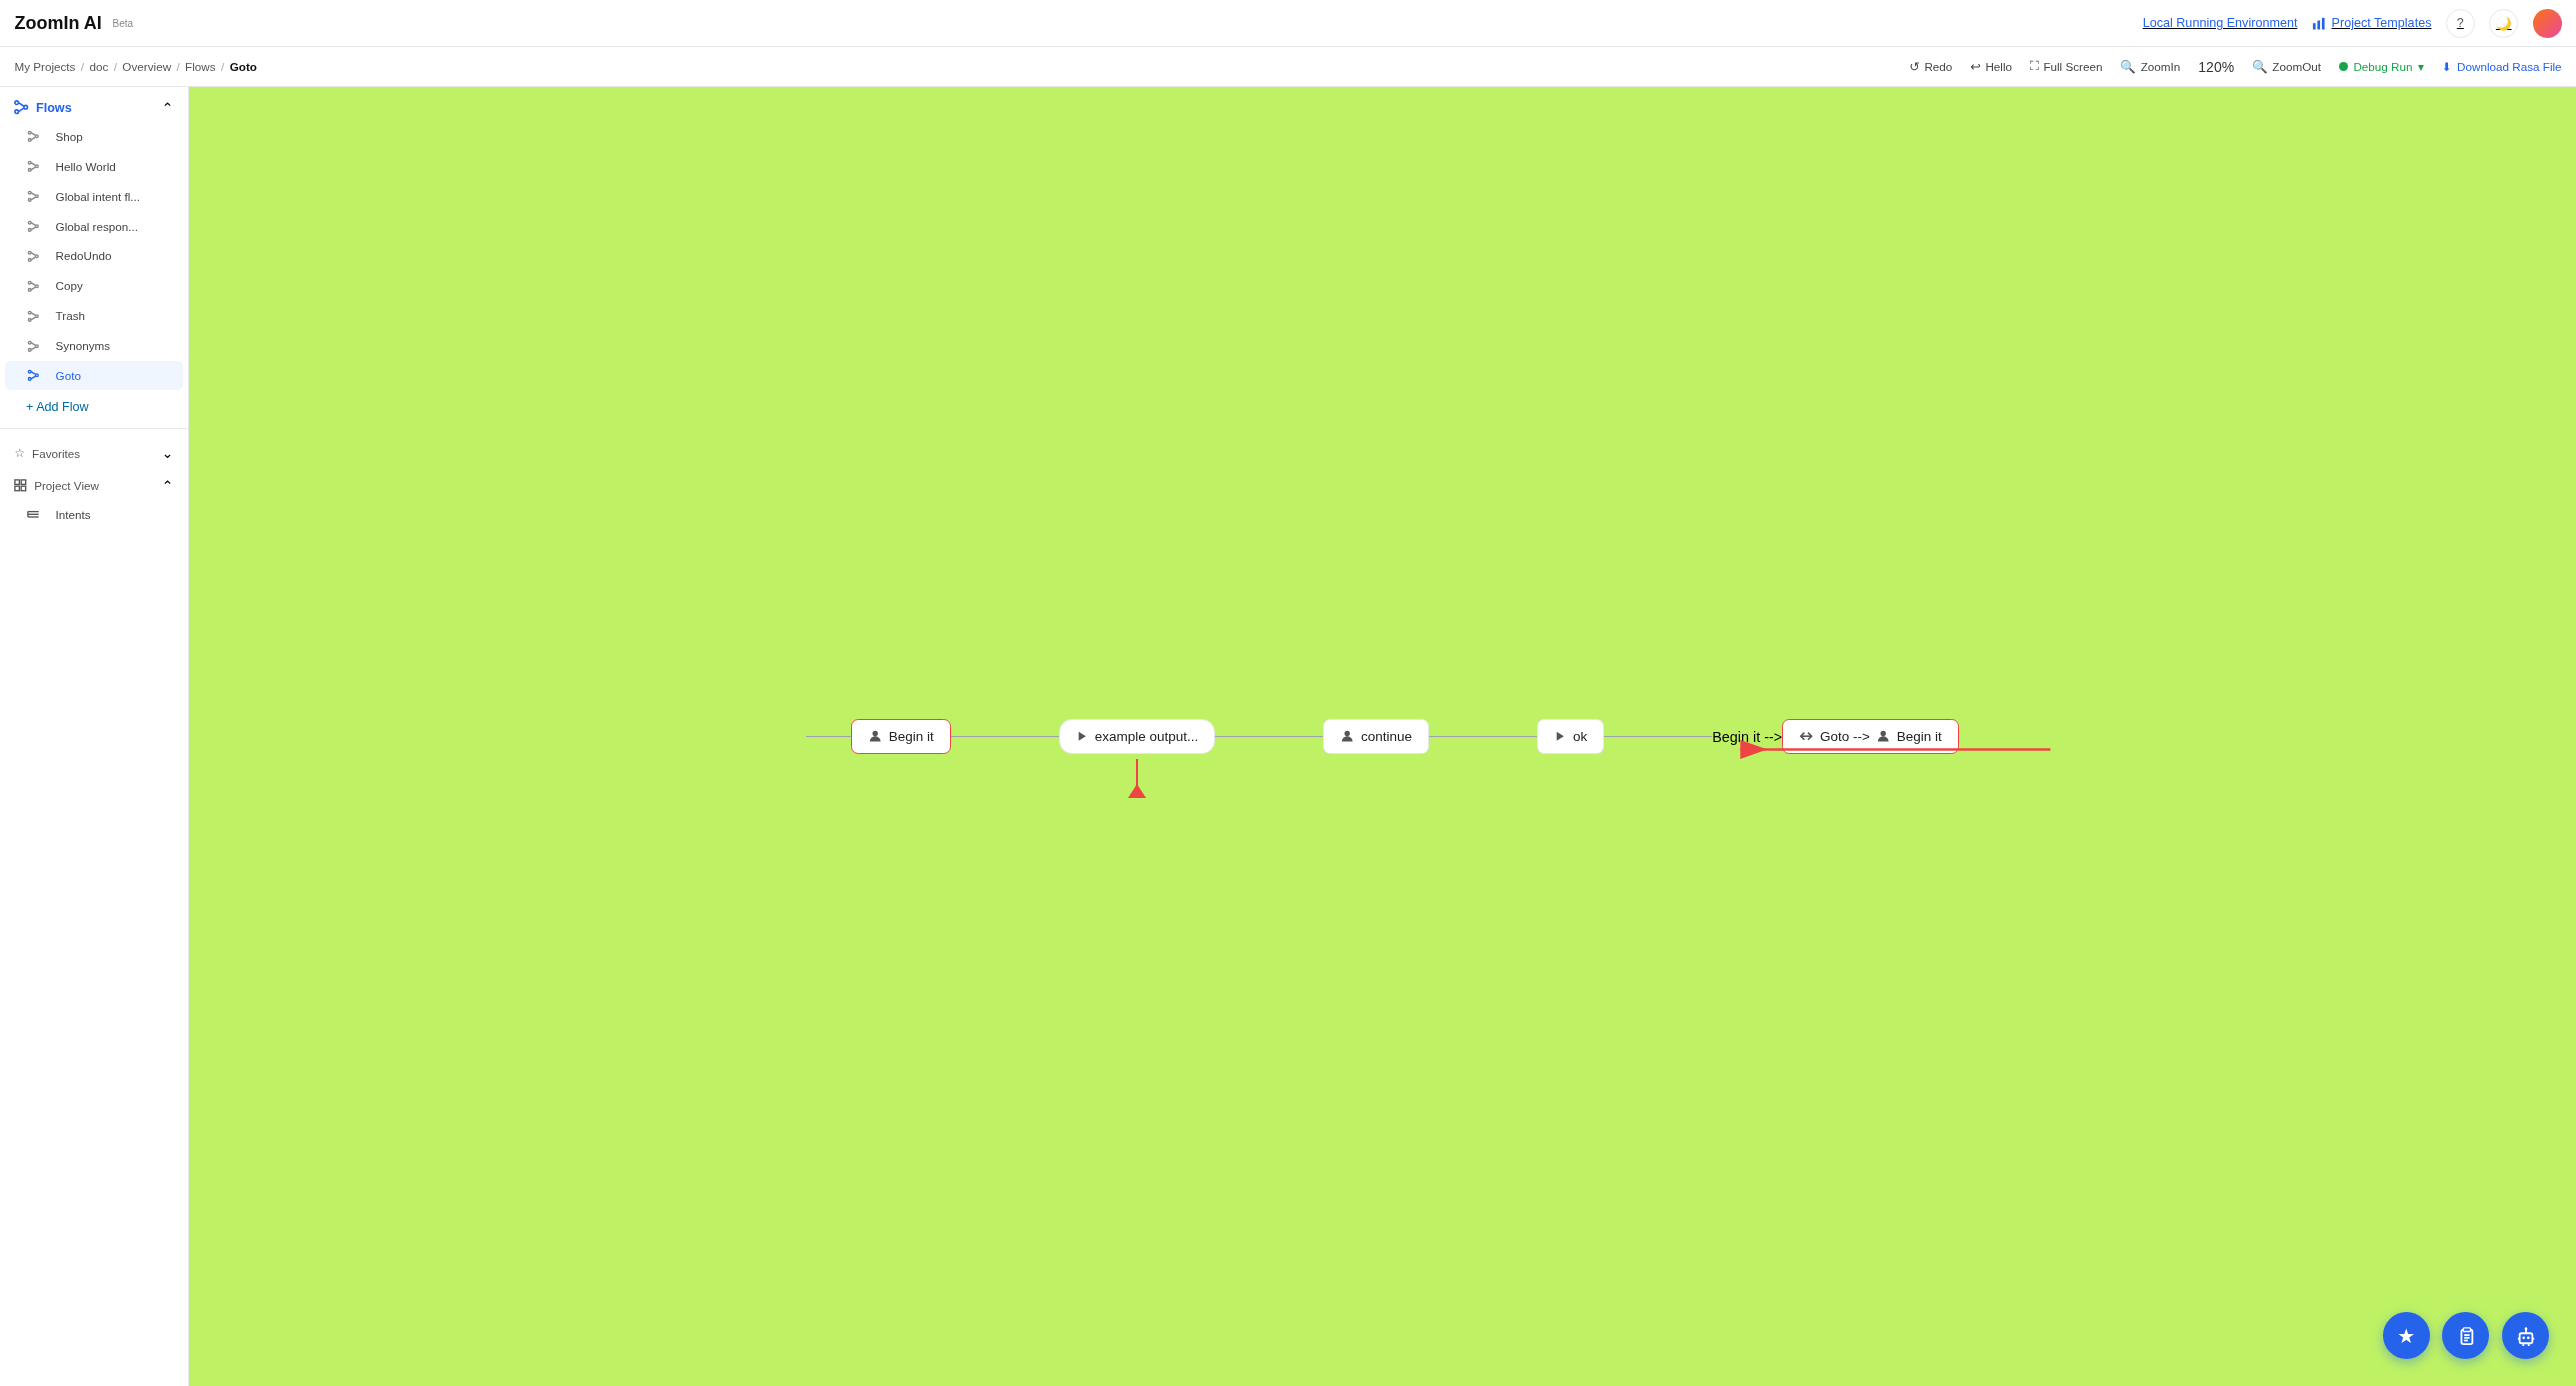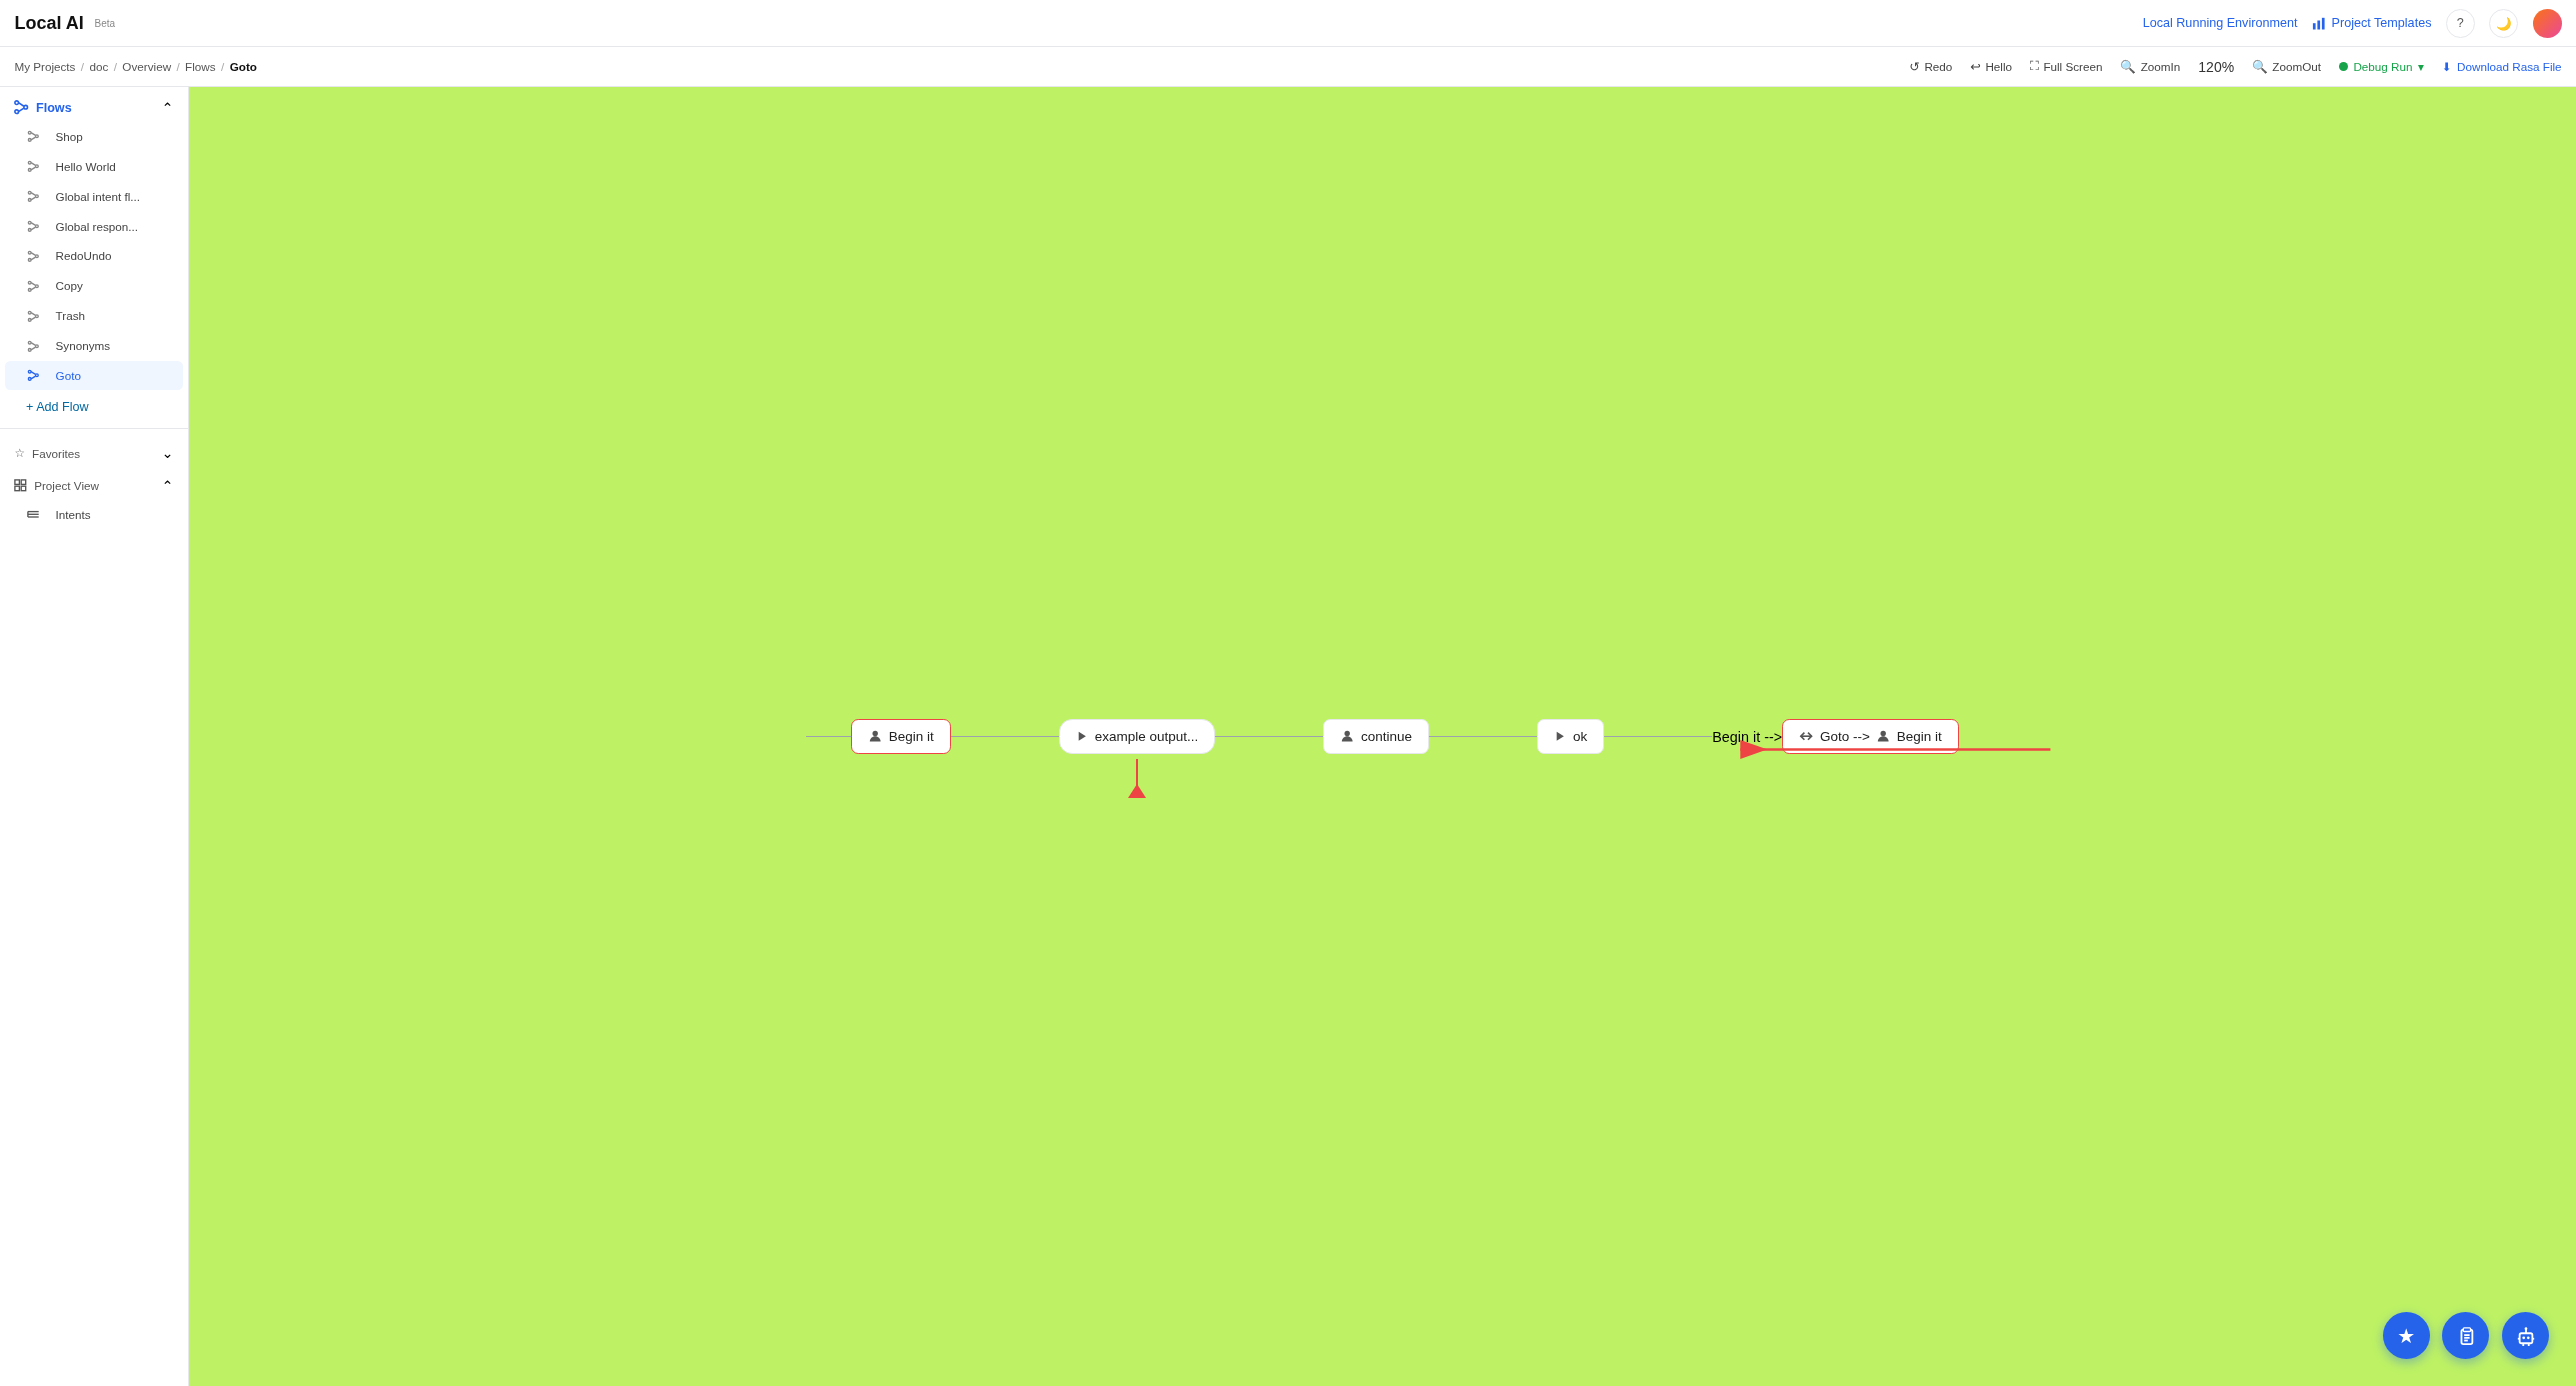--- a/index.html
+++ b/index.html
@@ -7,21 +7,21 @@
 
     
     .top-nav {
       display: flex; align-items: center; justify-content: space-between;
       padding: 0 14.4px; height: 47px; border-bottom: 0.9px solid #e5e7eb;
       background: #fff;
     }
     .top-nav-left { display: flex; align-items: center; gap: 7.2px; }
     .app-title { font-size: 18px; font-weight: 700; color: #111; }
     .app-beta { font-size: 10px; color: #888; font-weight: 400; margin-left: 3.6px; }
-    .top-nav-right { display: flex; align-items: center; gap: 14.4px; }
+    .top-nav-right { display: flex; align-items: center; gap: 14.4px; text-decoration: underline; }
     .nav-link { font-size: 12.6px; color: #2563eb; cursor: pointer; text-decoration: none; }
     .nav-icon-btn {
       width: 29px; height: 29px; border-radius: 50%; border: 0.9px solid #e5e7eb;
       display: flex; align-items: center; justify-content: center; cursor: pointer;
       background: #fff; font-size: 12.6px; color: #555;
     }
     .avatar {
       width: 29px; height: 29px; border-radius: 50%; overflow: hidden;
       background: linear-gradient(135deg, #f97316, #ec4899);
     }
@@ -148,21 +148,21 @@
       font-size: 20px; cursor: pointer; box-shadow: 0 3.6px 10.8px rgba(37,99,235,0.4);
     }
 
     .divider { height: 0.9px; background: #e5e7eb; margin: 5.4px 0; }
   </style>
 </head>
 <body>
 
 <div class="top-nav">
   <div class="top-nav-left">
-    <span class="app-title">Local AI</span>
+    <span class="app-title">ZoomIn AI</span>
     <span class="app-beta">Beta</span>
   </div>
   <div class="top-nav-right">
     <a class="nav-link">Local Running Environment</a>
     <div style="display:flex;align-items:center;gap:5.4px;cursor:pointer;">
       <svg width="14.4" height="14.4" viewBox="0 0 16 16" fill="#2563eb">
         <rect x="1" y="8" width="3" height="7"></rect>
         <rect x="6" y="5" width="3" height="10"></rect>
         <rect x="11" y="2" width="3" height="13"></rect>
       </svg>

